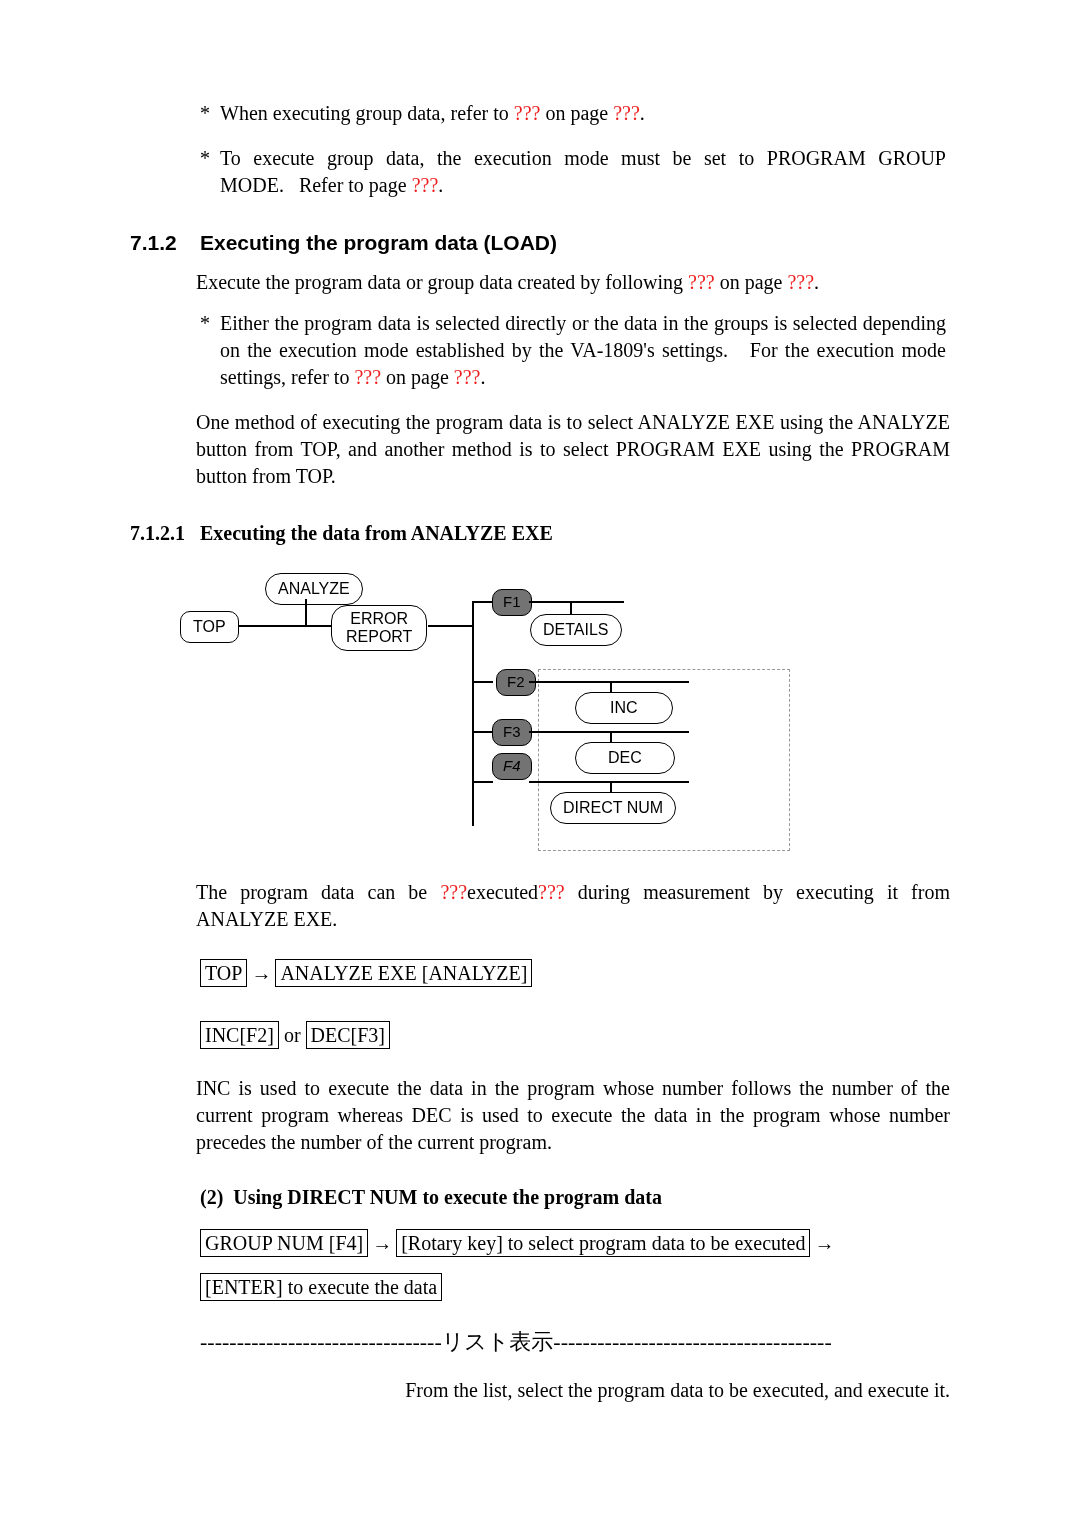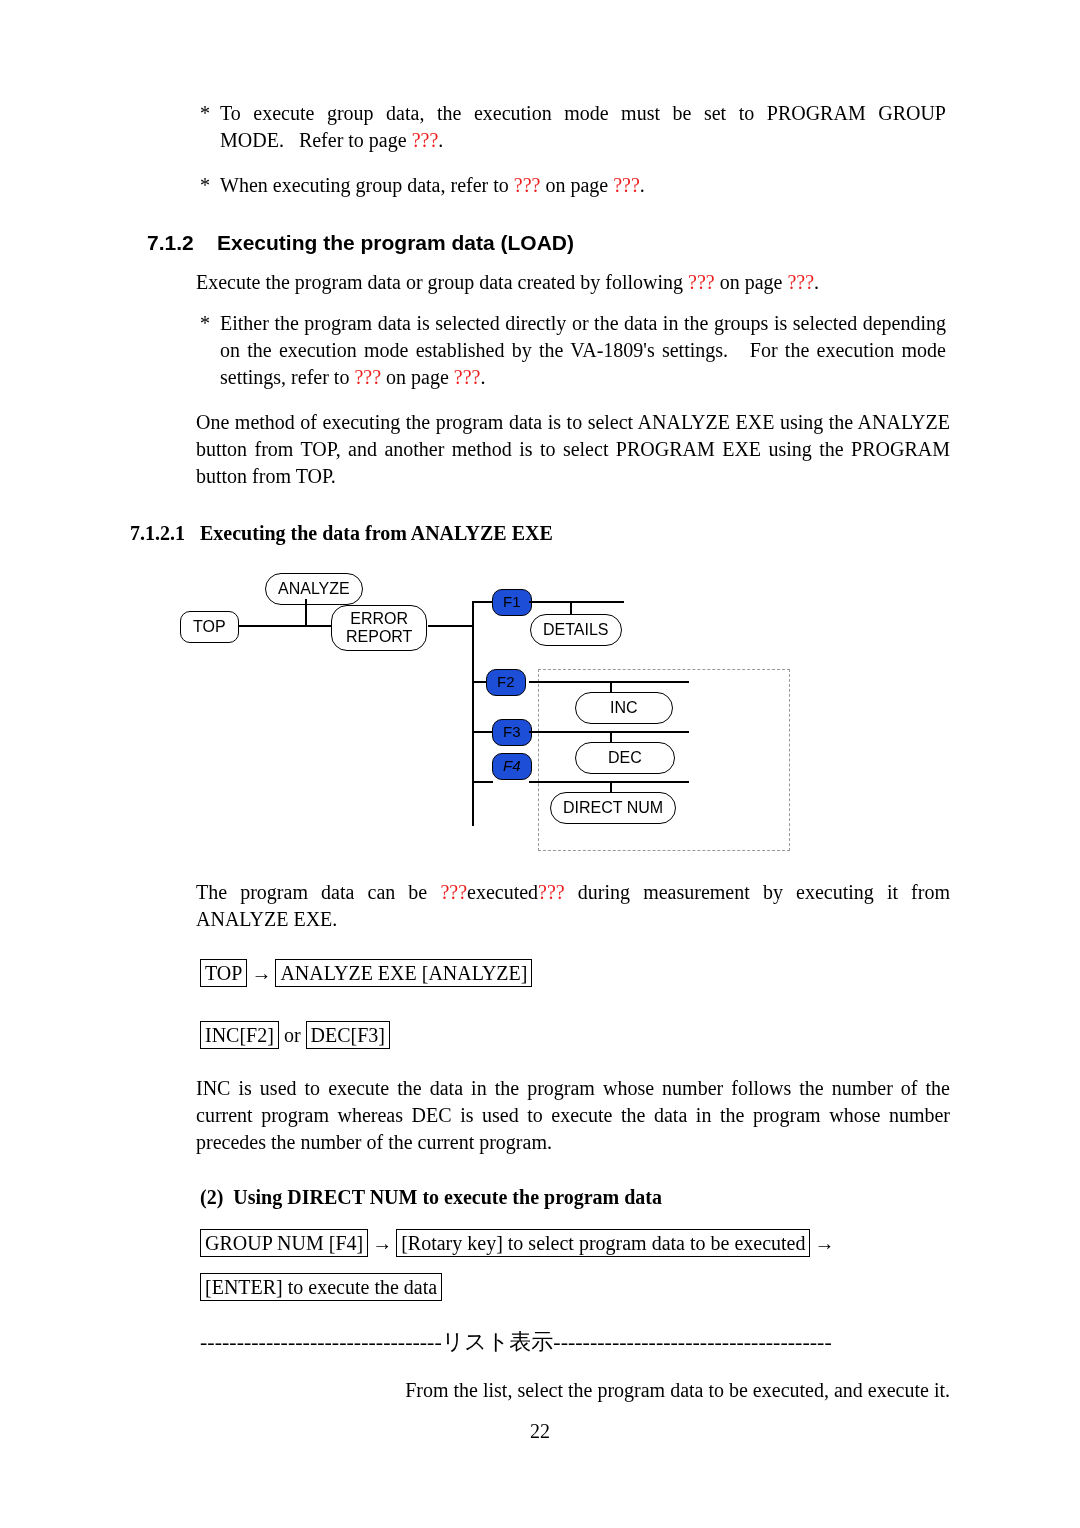--- a/index.html
+++ b/index.html
@@ -34,21 +34,21 @@
 
   .sec-head {
     display: flex;
     align-items: baseline;
     margin-top: 30px;
     margin-bottom: 12px;
     font-family: Arial, Helvetica, sans-serif;
     font-weight: bold;
     font-size: 21px;
   }
-  .sec-head .num { width: 70px; margin-left: 17px; }
+  .sec-head .num { width: 70px; }
   .indent {
     margin-left: 66px;
     margin-bottom: 14px;
     text-align: justify;
   }
 
   .subhead {
     font-weight: bold;
     margin-top: 30px;
     margin-bottom: 22px;
@@ -76,21 +76,21 @@
     white-space: nowrap;
     text-align: center;
   }
   .fnode {
     position: absolute;
     border: 1.5px solid #000;
     border-radius: 10px;
     font-family: Arial, Helvetica, sans-serif;
     font-size: 15px;
     padding: 2px 10px 2px 10px;
-    background: #1d4ed8;
+    background: #737373;
   }
   .hline, .vline {
     position: absolute;
     background: #000;
   }
   .hline { height: 1.5px; }
   .vline { width: 1.5px; }
   .dashbox {
     position: absolute;
     border: 1.5px dashed #999;
@@ -131,25 +131,25 @@
     font-size: 20px;
     margin-top: 10px;
   }
 </style>
 </head>
 <body>
 
 <div class="page">
 
   <div class="bullet-block">
+    <span class="ast">*</span><span class="bcontent"><span>When executing group data, refer to </span><span class="ref">???</span><span> on page </span><span class="ref">???</span><span>.</span></span>
+  </div>
+
+  <div class="bullet-block">
     <span class="ast">*</span><span class="bcontent"><span>To execute group data, the execution mode must be set to PROGRAM GROUP MODE.&nbsp;&nbsp;&nbsp;Refer to page </span><span class="ref">???</span><span>.</span></span>
-  </div>
-
-  <div class="bullet-block">
-    <span class="ast">*</span><span class="bcontent"><span>When executing group data, refer to </span><span class="ref">???</span><span> on page </span><span class="ref">???</span><span>.</span></span>
   </div>
 
   <div class="sec-head">
     <span class="num">7.1.2</span>
     <span>Executing the program data (LOAD)</span>
   </div>
 
   <div class="indent">
     <span>Execute the program data or group data created by following </span><span class="ref">???</span><span> on page </span><span class="ref">???</span><span>.</span>
   </div>
@@ -181,21 +181,21 @@
 
     <div class="hline" style="left:292px; top:32px; width:21px;"></div>
     <div class="fnode" style="left:312px; top:20px;">F1</div>
     <div class="hline" style="left:349px; top:32px; width:95px;"></div>
     <div class="vline" style="left:390px; top:32px; height:24px;"></div>
     <div class="node" style="left:350px; top:45px;">DETAILS</div>
 
     <div class="dashbox" style="left:358px; top:100px; width:250px; height:180px;"></div>
 
     <div class="hline" style="left:292px; top:112px; width:21px;"></div>
-    <div class="fnode" style="left:306px; top:100px;">F2</div>
+    <div class="fnode" style="left:316px; top:100px;">F2</div>
     <div class="hline" style="left:349px; top:112px; width:160px;"></div>
     <div class="vline" style="left:430px; top:112px; height:22px;"></div>
     <div class="node" style="left:395px; top:123px; padding-left:34px; padding-right:34px;">INC</div>
 
     <div class="hline" style="left:292px; top:162px; width:21px;"></div>
     <div class="fnode" style="left:312px; top:150px;">F3</div>
     <div class="hline" style="left:349px; top:162px; width:160px;"></div>
     <div class="vline" style="left:430px; top:162px; height:22px;"></div>
     <div class="node" style="left:395px; top:173px; padding-left:32px; padding-right:32px;">DEC</div>
 
@@ -224,14 +224,13 @@
 
   <div class="step-line">
     <span class="boxed">GROUP NUM [F4]</span><span class="arrow">→</span><span class="boxed">[Rotary key] to select program data to be executed</span><span class="arrow">→</span><br>
     <span class="boxed">[ENTER] to execute the data</span>
   </div>
 
   <div class="divider-line">---------------------------------リスト表示--------------------------------------</div>
 
   <div class="indent" style="text-align:right;">From the list, select the program data to be executed, and execute it.</div>
 
-  <div class="pagenum">22</div>
 </div>
 
 </body></html>

